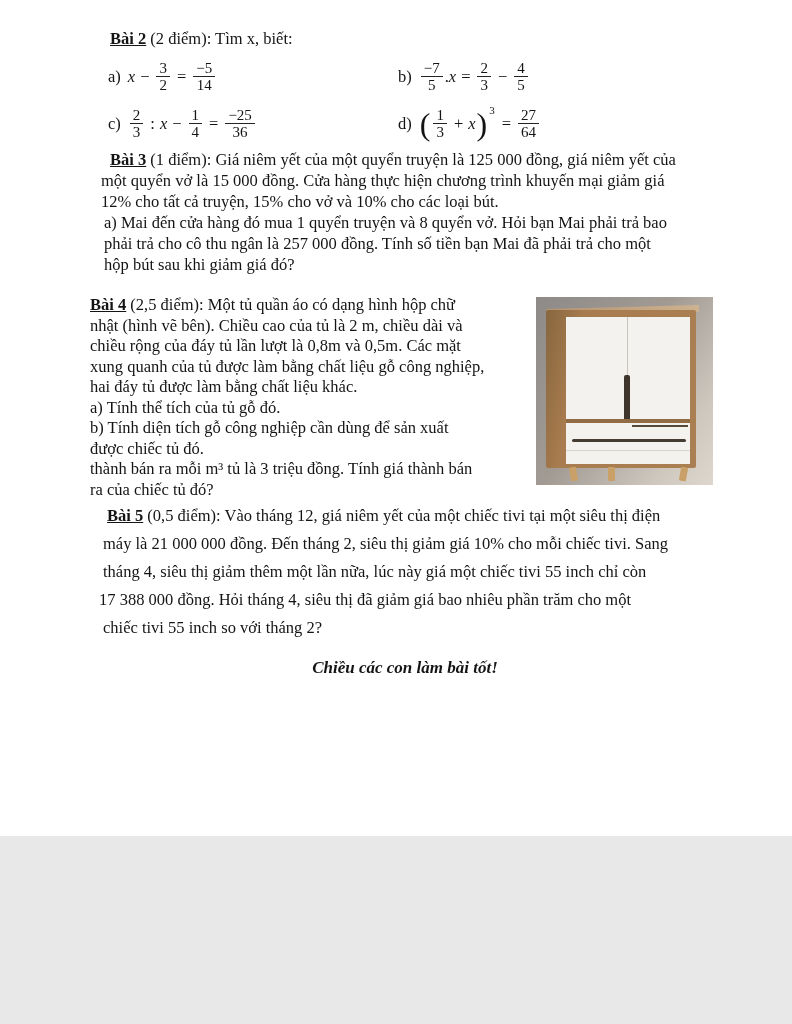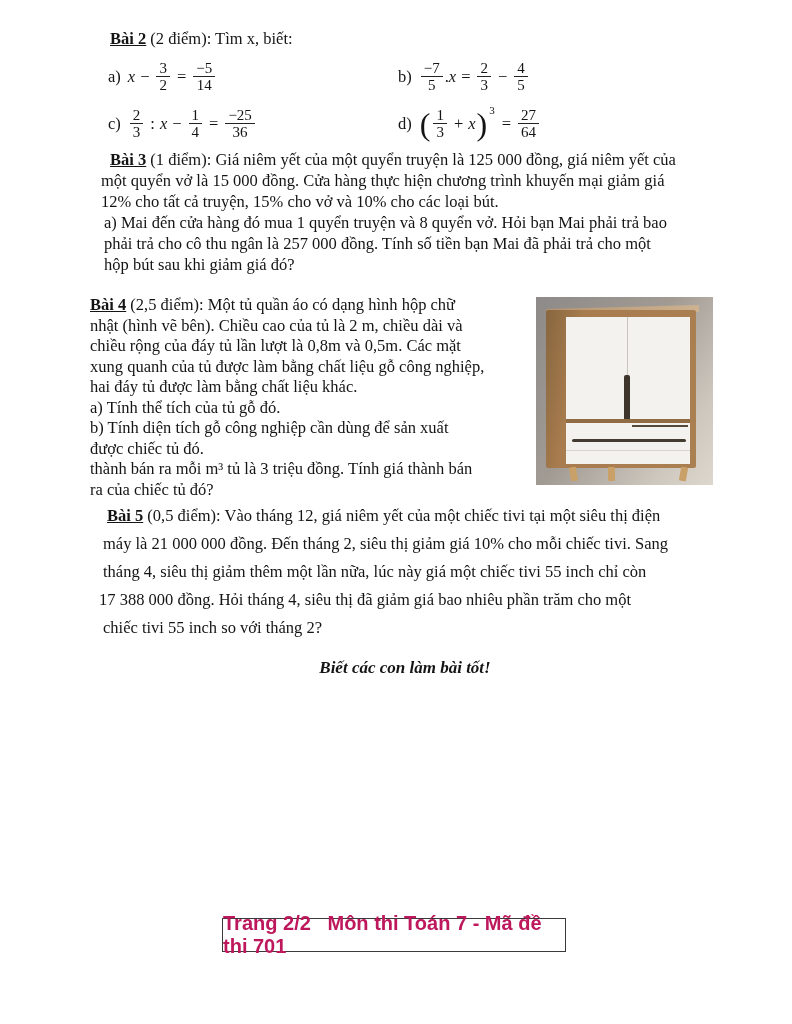--- a/index.html
+++ b/index.html
@@ -1,18 +1,18 @@
 <!DOCTYPE html>
 <html><head>
 <meta charset="utf-8">
 <style>
   * { margin:0; padding:0; box-sizing:border-box; }
   html,body { background:#e8e8e8; }
   .page {
-    position:relative; width:792px; height:1024px; margin:0 auto;
+    position:relative; width:792px; height:836px; margin:0 auto;
     background:#ffffff; font-family:"Liberation Serif", serif; color:#141414;
     overflow:hidden;
   }
   .content { position:absolute; left:97px; top:26px; width:616px; }
   .line { white-space:nowrap; font-size:16.5px; line-height:21px; }
   .b-title { font-weight:bold; text-decoration:underline; }
   .ind13 { padding-left:13px; }
   .ind10 { padding-left:10px; }
   .ind7  { padding-left:7px; }
   .ind6  { padding-left:6px; }
@@ -213,19 +213,19 @@
     <div class="sec bai5">
       <div class="line ind10">
         <span class="b-title">Bài 5</span><span> (0,5 điểm): Vào tháng 12, giá niêm yết của một chiếc tivi tại một siêu thị điện</span>
       </div>
       <div class="line ind6">máy là 21 000 000 đồng. Đến tháng 2, siêu thị giảm giá 10% cho mỗi chiếc tivi. Sang</div>
       <div class="line ind6">tháng 4, siêu thị giảm thêm một lần nữa, lúc này giá một chiếc tivi 55 inch chỉ còn</div>
       <div class="line ind2">17 388 000 đồng. Hỏi tháng 4, siêu thị đã giảm giá bao nhiêu phần trăm cho một</div>
       <div class="line ind6">chiếc tivi 55 inch so với tháng 2?</div>
     </div>
 
-    <div class="closing">Biết các con làm bài tốt!</div>
+    <div class="closing">Chiều các con làm bài tốt!</div>
   </div>
 
   <div class="footer-box">
     <span>Trang 2/2&nbsp;&nbsp; Môn thi Toán 7 - Mã đề thi 701</span>
   </div>
 </div>
 
 </body></html>

